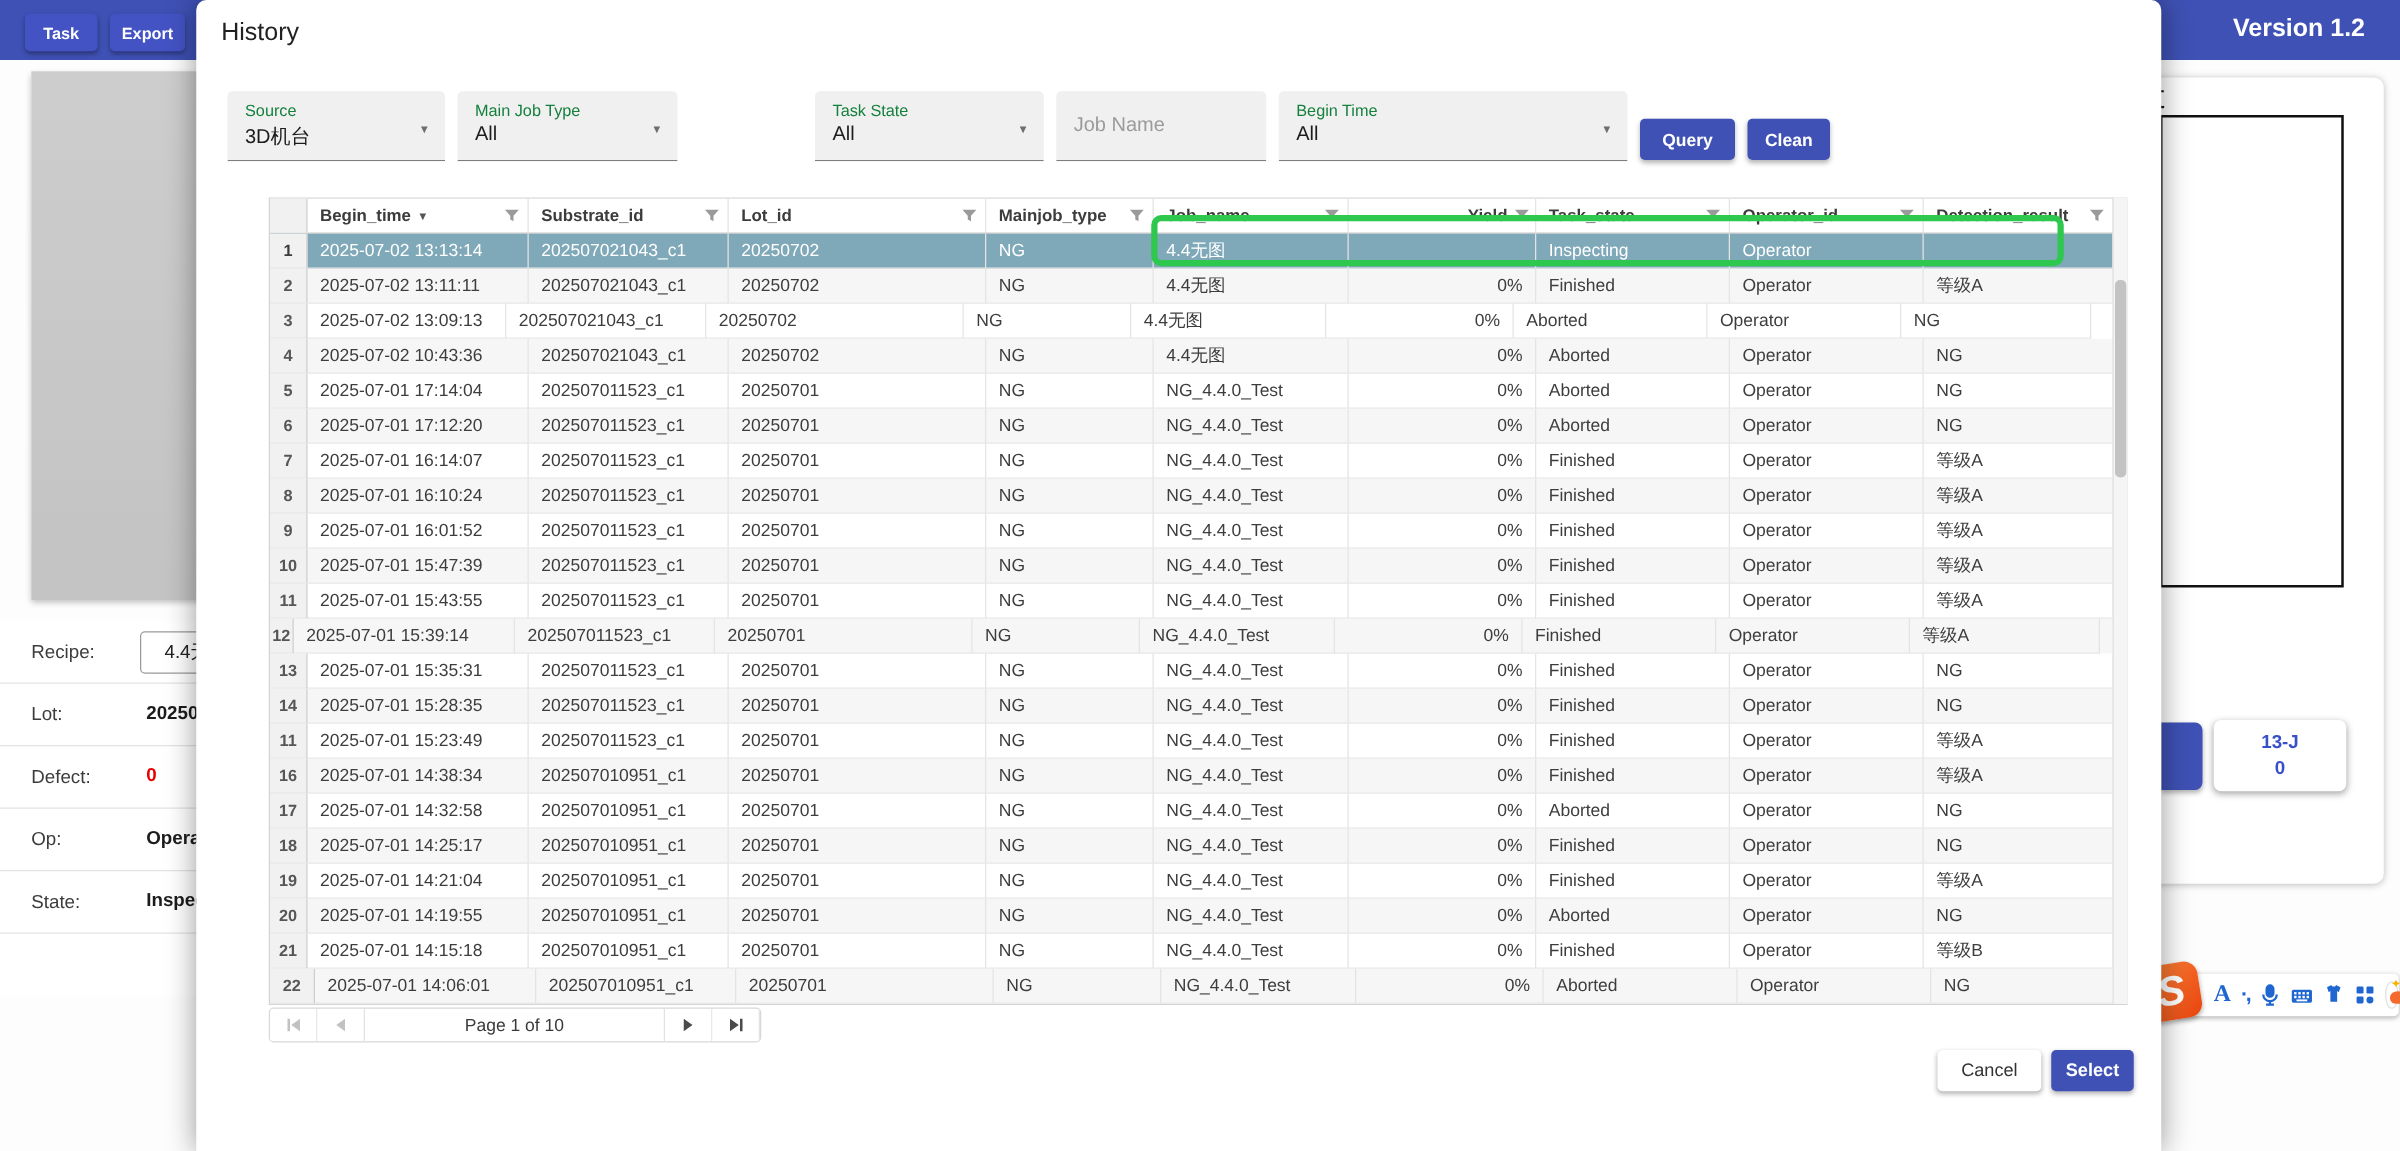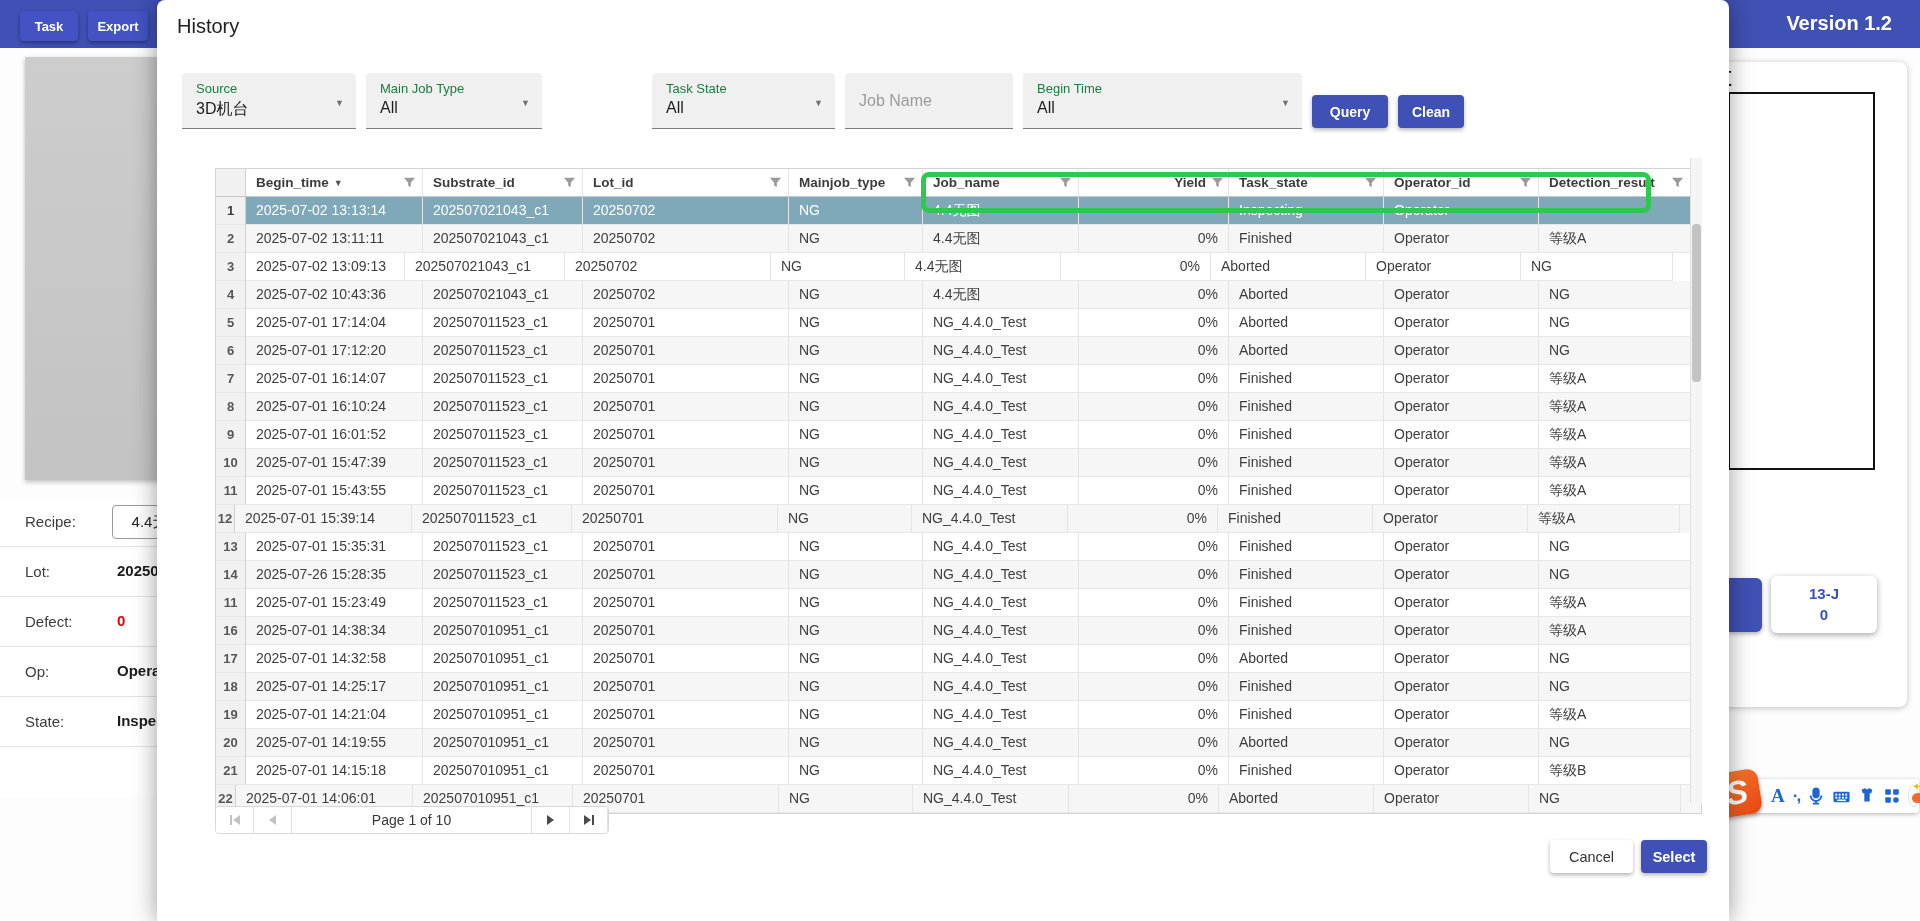--- a/index.html
+++ b/index.html
@@ -78,21 +78,21 @@
   .fld-state { left:495px; width:183px; }
   .fld-jobname { left:688px; width:168px; }
   .fld-begintime { left:866px; width:279px; }
   .q-btn { position:absolute; top:95px; height:33px; border:none; border-radius:4px; background:#3f51b5;
            color:#fff; font-weight:bold; font-size:14px; box-shadow:0 2px 4px rgba(0,0,0,.3);
            font-family:inherit; }
   .btn-query { left:1155px; width:76px; }
   .btn-clean { left:1241px; width:66px; }
 
   
-  .grid { position:absolute; left:58px; top:168px; width:1487px; border:1px solid #d4d4d4; background:#fff; }
+  .grid { position:absolute; left:58px; top:158px; width:1487px; border:1px solid #d4d4d4; background:#fff; }
   .thead { display:flex; height:28px; border-bottom:1px solid #c7c7c7; background:#fff; }
   .hc { position:relative; height:27px; border-right:1px solid #e4e4e4; display:flex; align-items:center;
         padding:0 8px 0 10px; font-size:13.5px; font-weight:bold; color:#3c3c3c; overflow:hidden; }
   .hc.num { background:#f1f1f1; border-right:1px solid #cfcfcf; }
   .hc .sort { font-size:9px; color:#555; margin-left:5px; }
   .hc .funnel { position:absolute; right:6px; top:7px; }
   .hc.right { justify-content:flex-end; padding-right:4px; }
   .hc.right .funnel { position:static; margin-left:5px; }
   .trow { display:flex; height:28px; background:#fff; }
   .trow:nth-child(even) { background:#f6f6f6; }
@@ -470,21 +470,21 @@
             <div class="tc" style="width:206px">20250701</div>
             <div class="tc" style="width:134px">NG</div>
             <div class="tc" style="width:156px">NG_4.4.0_Test</div>
             <div class="tc right" style="width:150px">0%</div>
             <div class="tc" style="width:155px">Finished</div>
             <div class="tc" style="width:155px">Operator</div>
             <div class="tc" style="width:152px">NG</div>
           </div>
           <div class="trow">
             <div class="tc num" style="width:30px">14</div>
-            <div class="tc" style="width:177px">2025-07-26 15:28:35</div>
+            <div class="tc" style="width:177px">2025-07-01 15:28:35</div>
             <div class="tc" style="width:160px">202507011523_c1</div>
             <div class="tc" style="width:206px">20250701</div>
             <div class="tc" style="width:134px">NG</div>
             <div class="tc" style="width:156px">NG_4.4.0_Test</div>
             <div class="tc right" style="width:150px">0%</div>
             <div class="tc" style="width:155px">Finished</div>
             <div class="tc" style="width:155px">Operator</div>
             <div class="tc" style="width:152px">NG</div>
           </div>
           <div class="trow">
@@ -565,21 +565,21 @@
             <div class="tc" style="width:160px">202507010951_c1</div>
             <div class="tc" style="width:206px">20250701</div>
             <div class="tc" style="width:134px">NG</div>
             <div class="tc" style="width:156px">NG_4.4.0_Test</div>
             <div class="tc right" style="width:150px">0%</div>
             <div class="tc" style="width:155px">Finished</div>
             <div class="tc" style="width:155px">Operator</div>
             <div class="tc" style="width:152px">等级B</div>
           </div>
           <div class="trow">
-            <div class="tc num" style="width:20px">22</div>
+            <div class="tc num" style="width:36px">22</div>
             <div class="tc" style="width:177px">2025-07-01 14:06:01</div>
             <div class="tc" style="width:160px">202507010951_c1</div>
             <div class="tc" style="width:206px">20250701</div>
             <div class="tc" style="width:134px">NG</div>
             <div class="tc" style="width:156px">NG_4.4.0_Test</div>
             <div class="tc right" style="width:150px">0%</div>
             <div class="tc" style="width:155px">Aborted</div>
             <div class="tc" style="width:155px">Operator</div>
             <div class="tc" style="width:152px">NG</div>
           </div>

